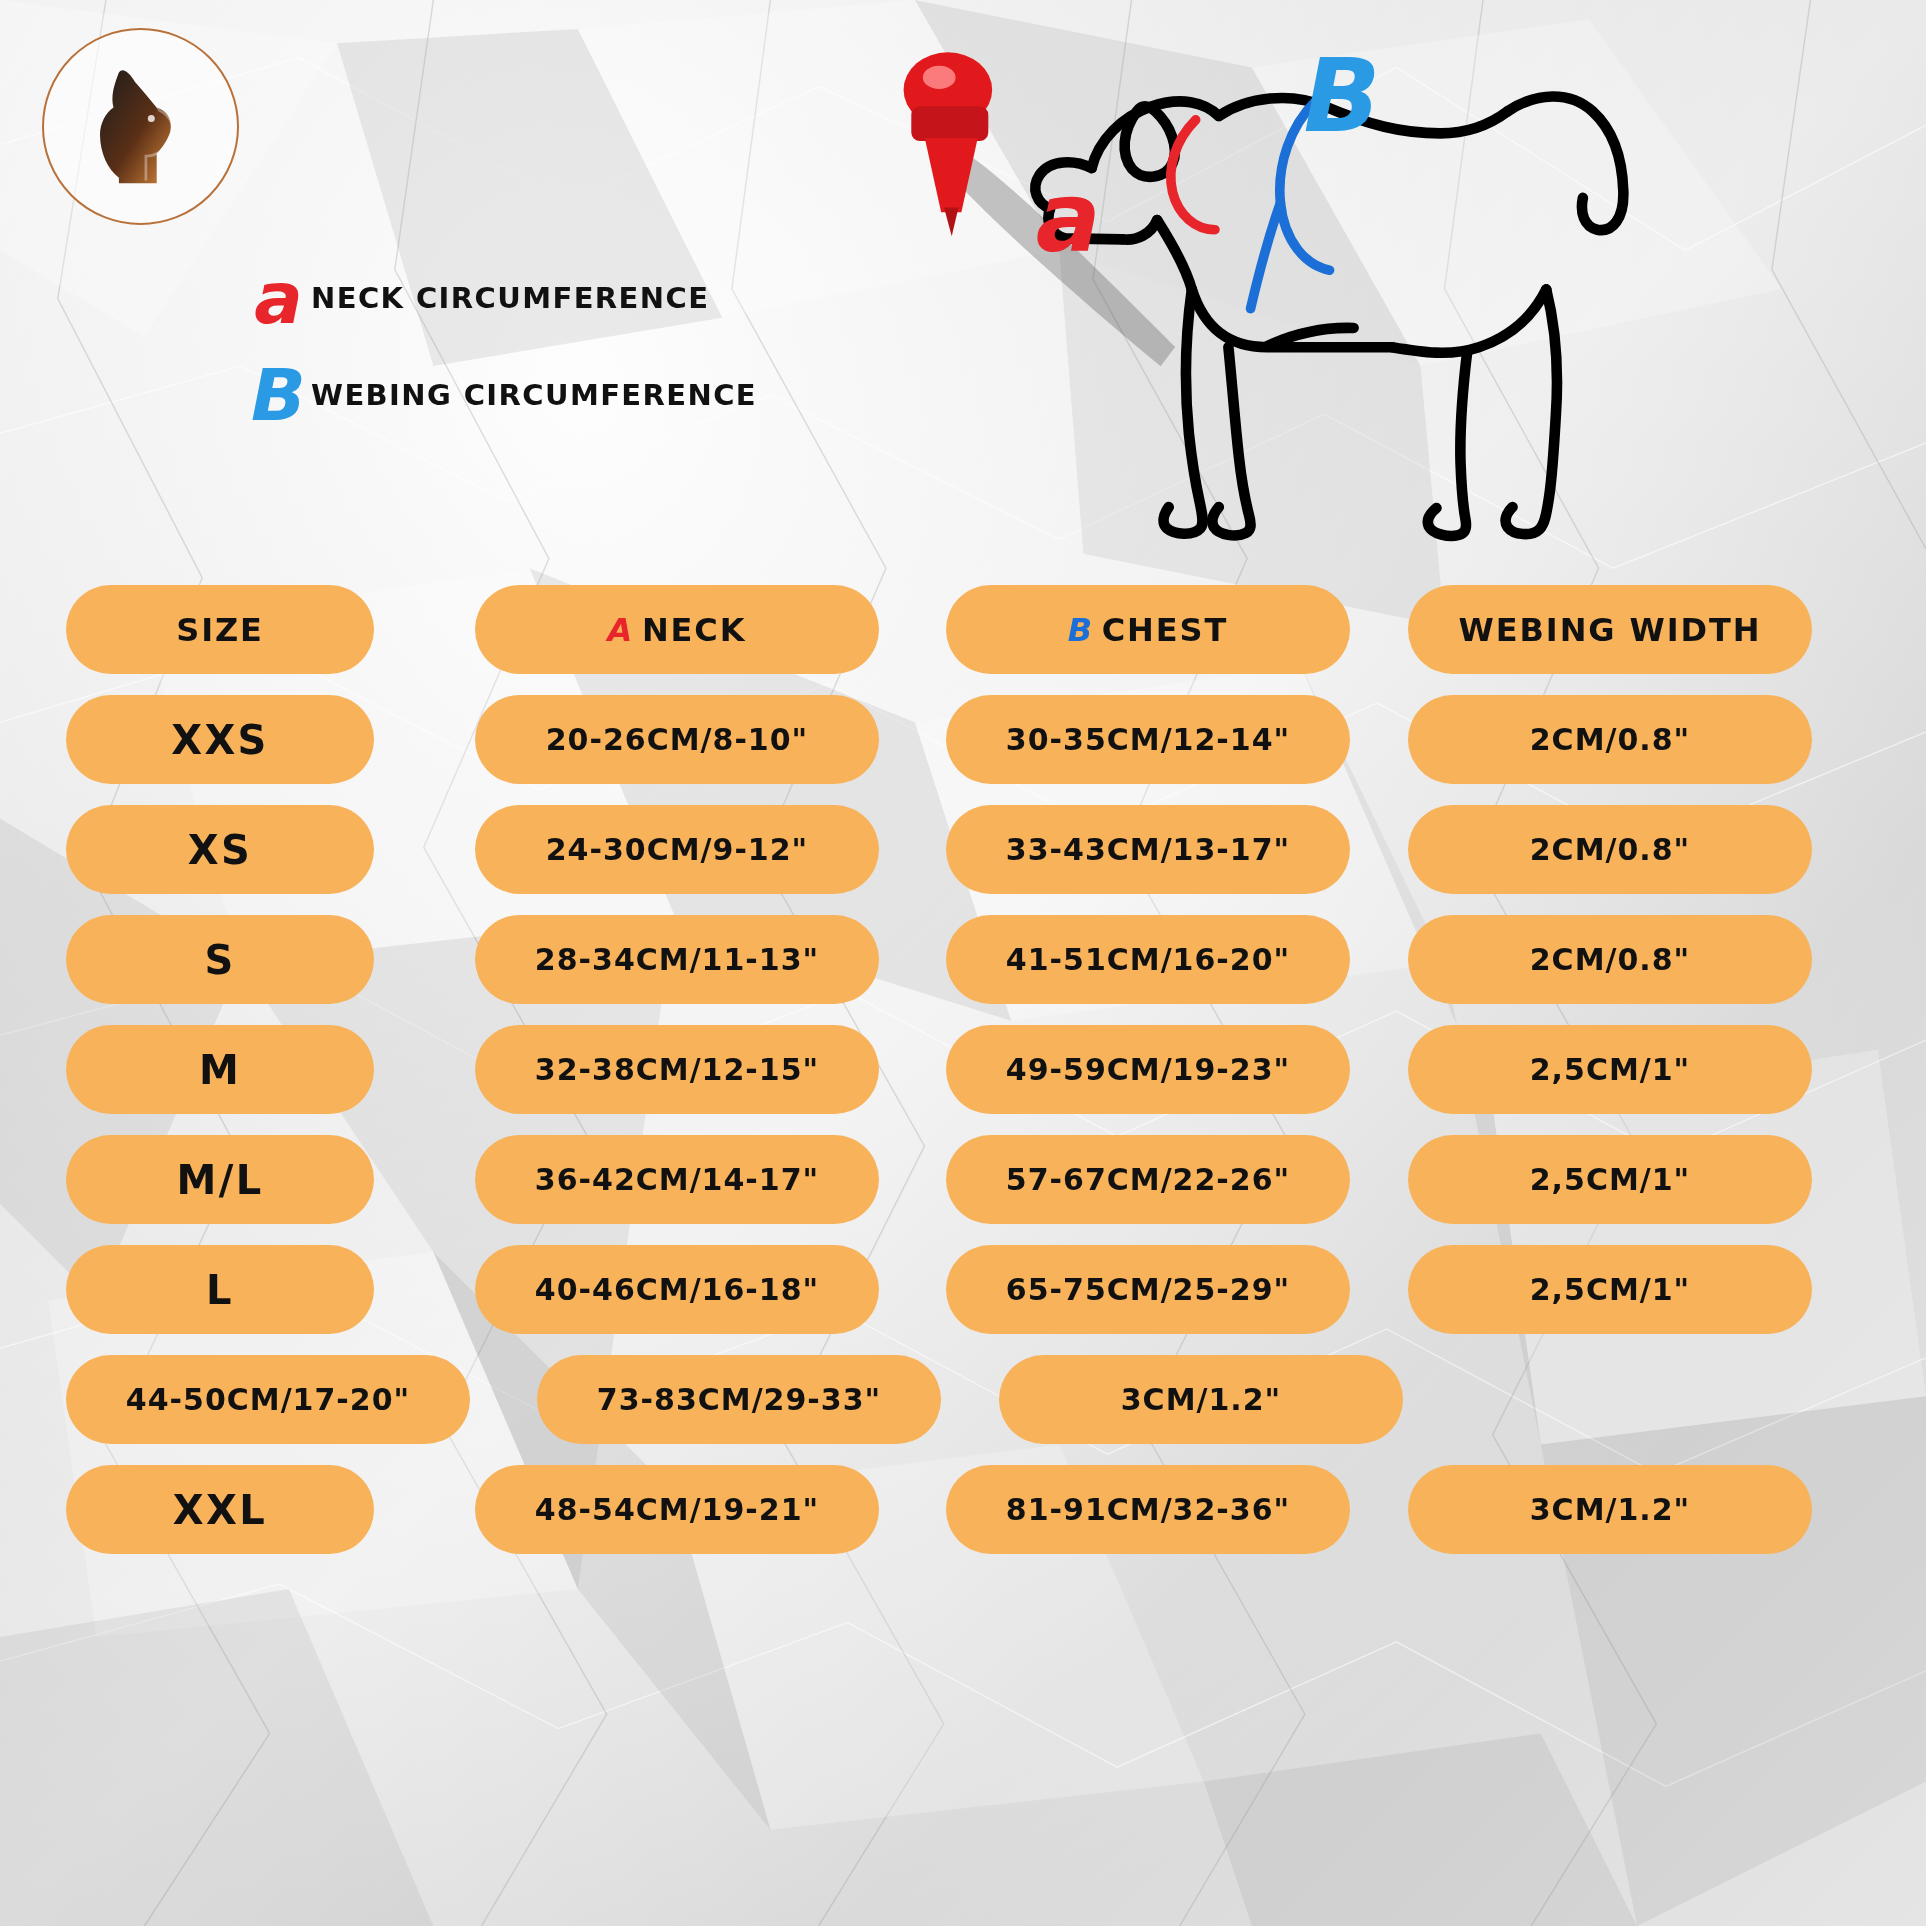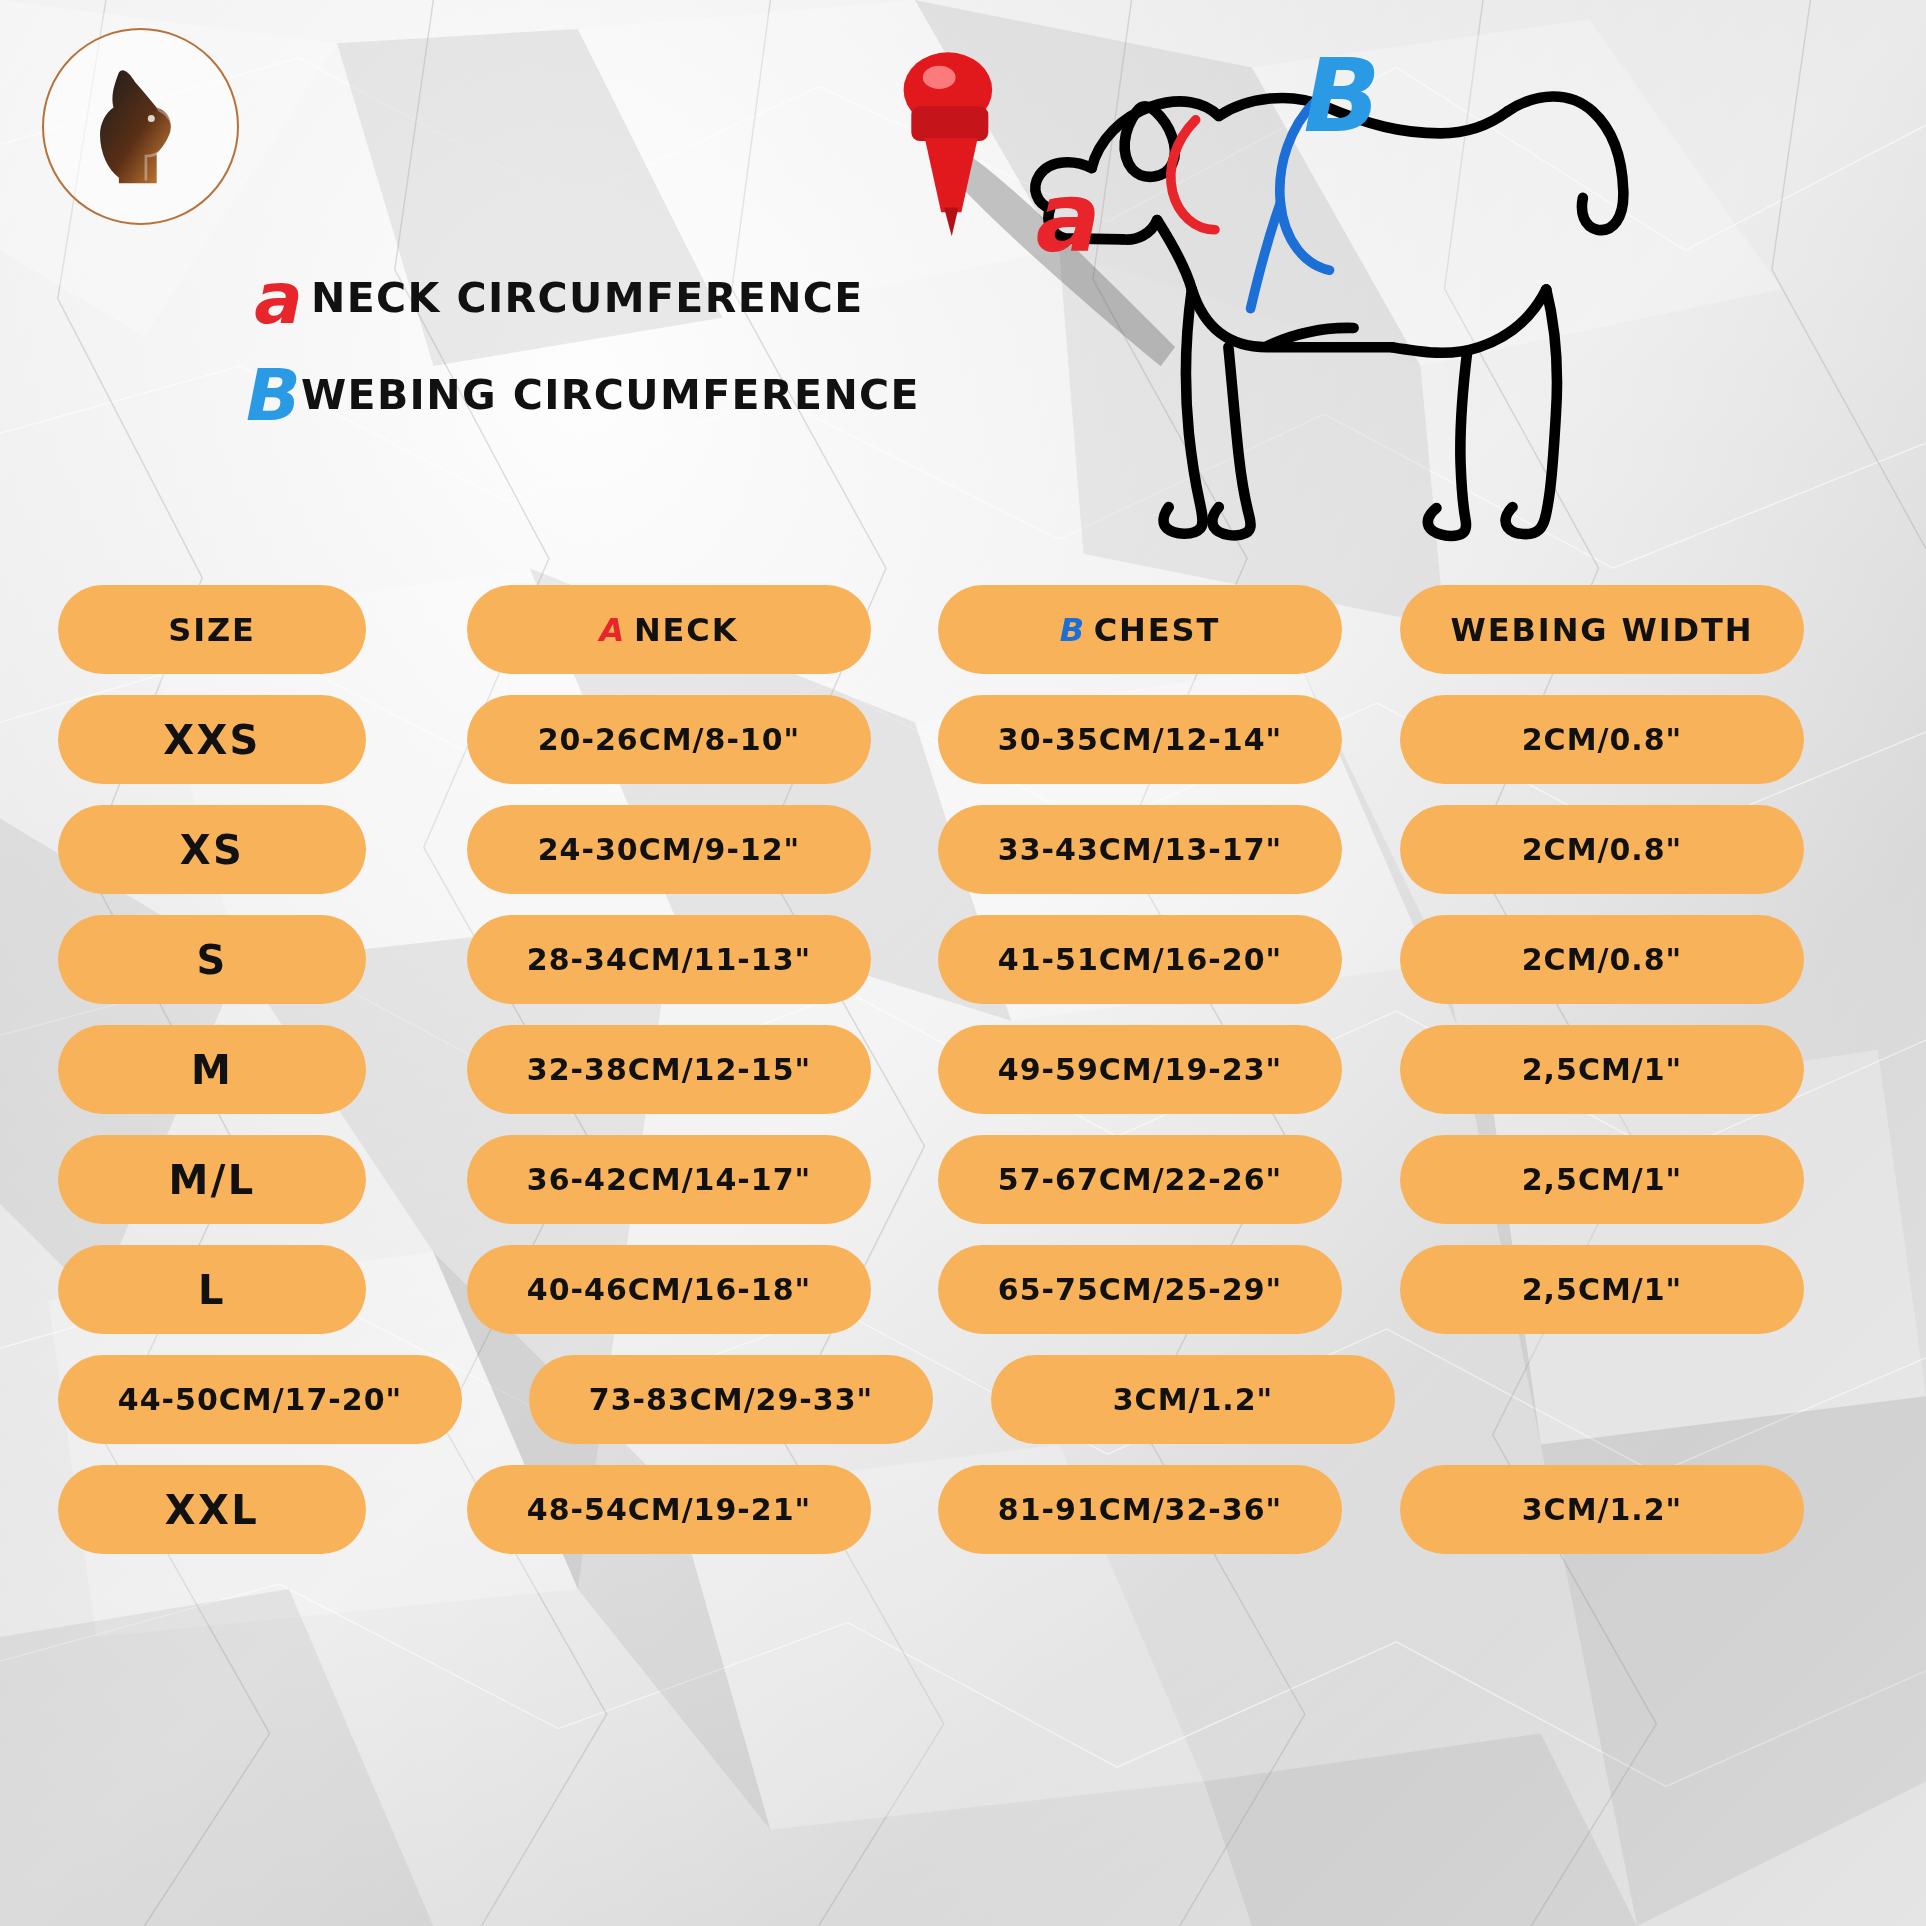--- a/index.html
+++ b/index.html
@@ -68,21 +68,21 @@
     font-family: "DejaVu Sans", sans-serif;
     font-size: 72px;
     font-weight: 700;
     font-style: italic;
     line-height: 1;
   }
   .legend-letter.a { color: #e8252a; }
   .legend-letter.b { color: #2b9ae5; }
   .legend-text {
     font-family: "DejaVu Sans", sans-serif;
-    font-size: 41px;
+    font-size: 29px;
     font-weight: 700;
     letter-spacing: 1.4px;
     color: #111;
     white-space: nowrap;
   }
 
   
   .pin {
     position: absolute;
     left: 867px;
@@ -97,21 +97,21 @@
     position: absolute;
     left: 978px;
     top: 39px;
     width: 732px;
     height: 559px;
   }
 
   
   .table {
     position: absolute;
-    left: 58px;
+    left: 66px;
     top: 585px;
     width: 1811px;
   }
   .trow {
     display: flex;
     gap: 0;
     margin-bottom: 21px;
   }
   .cell {
     background: #f7b25a;

